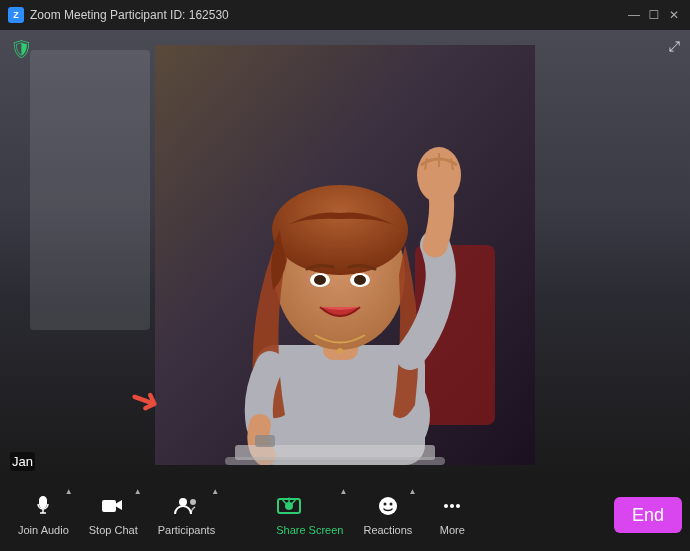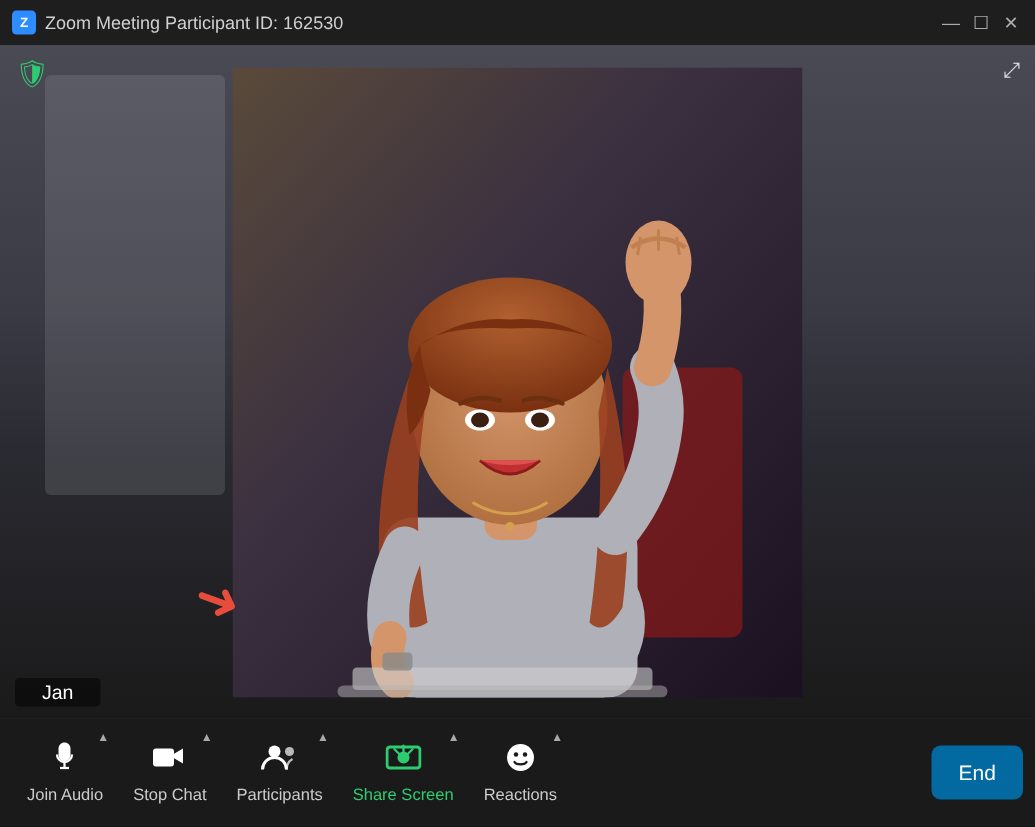--- a/index.html
+++ b/index.html
@@ -99,21 +99,21 @@
     }
 
     
     .participant-name {
       position: absolute;
       bottom: 8px;
       left: 10px;
       color: #fff;
       font-size: 13px;
       background: rgba(0,0,0,0.5);
-      padding: 2px 18px;
+      padding: 2px 2px;
       border-radius: 3px;
     }
 
     
     .expand-icon {
       position: absolute;
       top: 8px;
       right: 10px;
       color: #fff;
       font-size: 14px;
@@ -174,41 +174,42 @@
 
     .tool-label {
       font-size: 11px;
       color: #ccc;
       text-align: right;
       white-space: nowrap;
     }
 
     .tool-label.green {
       color: #2ecc71;
+      margin-left: 41px;
     }
 
     .caret {
       position: absolute;
       top: 8px;
       right: 6px;
       font-size: 8px;
       color: #aaa;
     }
 
     .toolbar-spacer {
       flex: 1;
     }
 
     .end-btn {
-      background: #0369a1;
+      background: #d946ef;
       color: #fff;
       border: none;
       border-radius: 6px;
       padding: 8px 18px;
-      font-size: 14px;
+      font-size: 18px;
       font-weight: 500;
       cursor: pointer;
       height: 36px;
       display: flex;
       align-items: center;
     }
 
     
     .share-screen-btn .tool-icon {
       color: #2ecc71;
@@ -398,20 +399,30 @@
         <svg width="22" height="22" viewBox="0 0 22 22" fill="none" xmlns="http://www.w3.org/2000/svg">
           <circle cx="11" cy="11" r="9" fill="white"></circle>
           <circle cx="8" cy="9" r="1.5" fill="#1a1a1a"></circle>
           <circle cx="14" cy="9" r="1.5" fill="#1a1a1a"></circle>
           <path d="M7 14c1 2 7 2 8 0" stroke="#1a1a1a" stroke-width="1.5" fill="none" stroke-linecap="round"></path>
         </svg>
       </div>
       <div class="tool-label">Reactions</div>
     </div>
 
+    <div class="tool-btn">
+      <div class="tool-icon">
+        <svg width="22" height="22" viewBox="0 0 22 22" fill="none" xmlns="http://www.w3.org/2000/svg">
+          <circle cx="5" cy="11" r="2" fill="white"></circle>
+          <circle cx="11" cy="11" r="2" fill="white"></circle>
+          <circle cx="17" cy="11" r="2" fill="white"></circle>
+        </svg>
+      </div>
+      <div class="tool-label">More</div>
+    </div>
 
     <div class="toolbar-spacer"></div>
 
     <button class="end-btn">End</button>
 
   </div>
 
 </div>
 
 </body></html>

